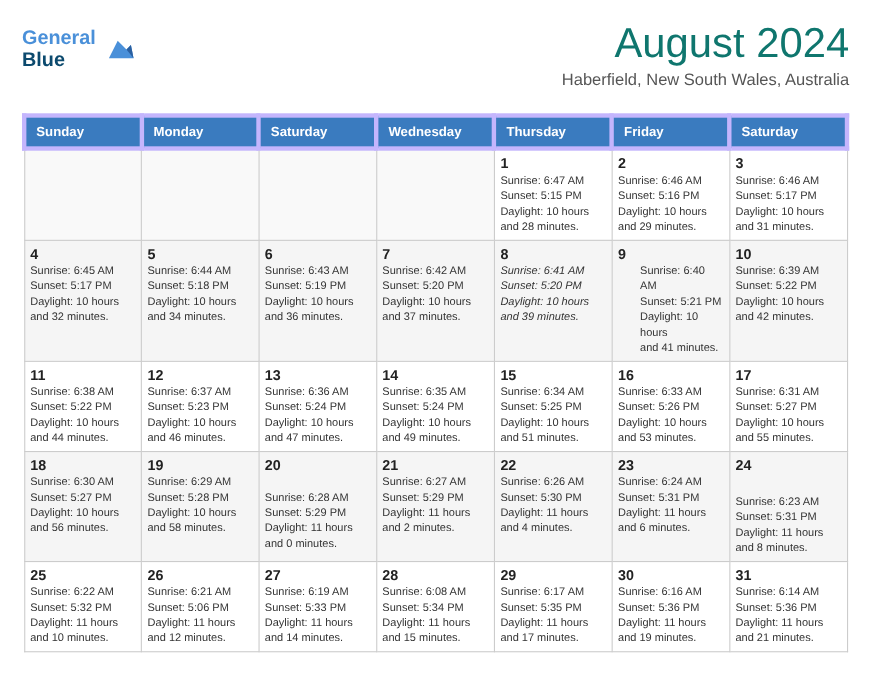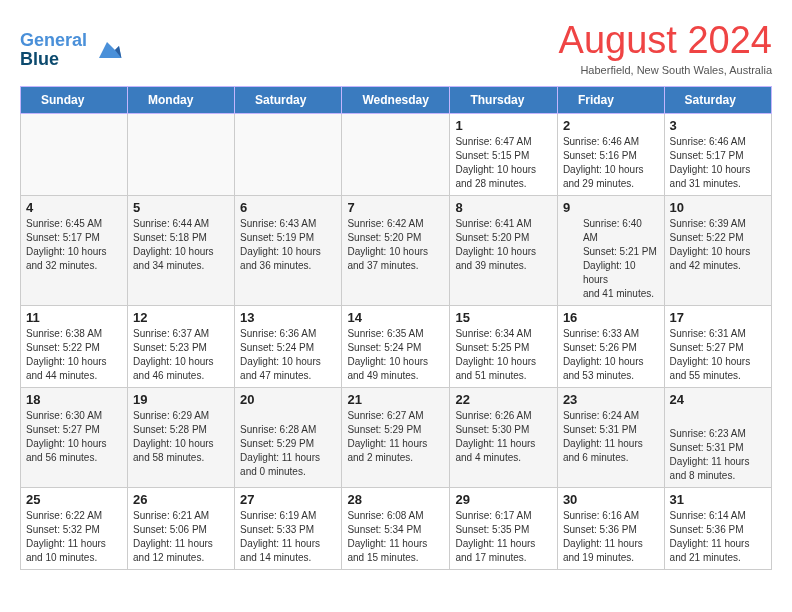--- a/index.html
+++ b/index.html
@@ -5,23 +5,23 @@
     * { box-sizing: border-box; margin: 0; padding: 0; }
     body {
       font-family: Arial, sans-serif;
       background: #fff;
       width: 792px;
       min-height: 612px;
       padding: 20px;
     }
     .header {
       display: flex;
-      align-items: center;
+      align-items: flex-start;
       justify-content: space-between;
-      margin-bottom: 10px;
+      margin-bottom: 22px;
     }
     .logo {
       display: flex;
       align-items: center;
       margin-top: 5px;
     }
     .logo-text {
       font-size: 18px;
       font-weight: bold;
       color: #333;
@@ -34,40 +34,40 @@
       width: 32px;
       height: 32px;
       margin-left: 4px;
     }
     .title-area {
       text-align: right;
     }
     .month-title {
       font-size: 38px;
       font-weight: normal;
-      color: #ef4444;
+      color: #0f766e;
       line-height: 1.1;
     }
     .location {
-      font-size: 11px;
+      font-size: 15px;
       color: #555;
       margin-top: 2px;
     }
     table {
       width: 100%;
       border-collapse: collapse;
       font-size: 11px;
     }
     thead tr th {
       background-color: #3a7bbf;
       color: white;
-      padding: 6px 20px;
+      padding: 6px 9px;
       text-align: left;
       font-size: 12px;
-      border: 1px solid #c4b5fd;
+      border: 4px solid #c4b5fd;
     }
     tbody tr td {
       border: 1px solid #ccc;
       vertical-align: top;
       padding: 4px 5px;
       width: 108px;
       min-height: 70px;
       background: #fff;
     }
     tbody tr:nth-child(even) td {
@@ -175,21 +175,21 @@
         </td>
         <td>
           <div class="day-num">7</div>
           <div class="day-info" style="white-space: pre-line;">Sunrise: 6:42 AM
 Sunset: 5:20 PM
 Daylight: 10 hours
 and 37 minutes.</div>
         </td>
         <td>
           <div class="day-num">8</div>
-          <div class="day-info" style="white-space: pre-line;">Sunrise: 6:41 AM
+          <div class="day-info" style="white-space: pre-line; font-style: italic;">Sunrise: 6:41 AM
 Sunset: 5:20 PM
 Daylight: 10 hours
 and 39 minutes.</div>
         </td>
         <td>
           <div class="day-num">9</div>
           <div class="day-info" style="white-space: pre-line; margin-left: 20px;">Sunrise: 6:40 AM
 Sunset: 5:21 PM
 Daylight: 10 hours
 and 41 minutes.</div>

